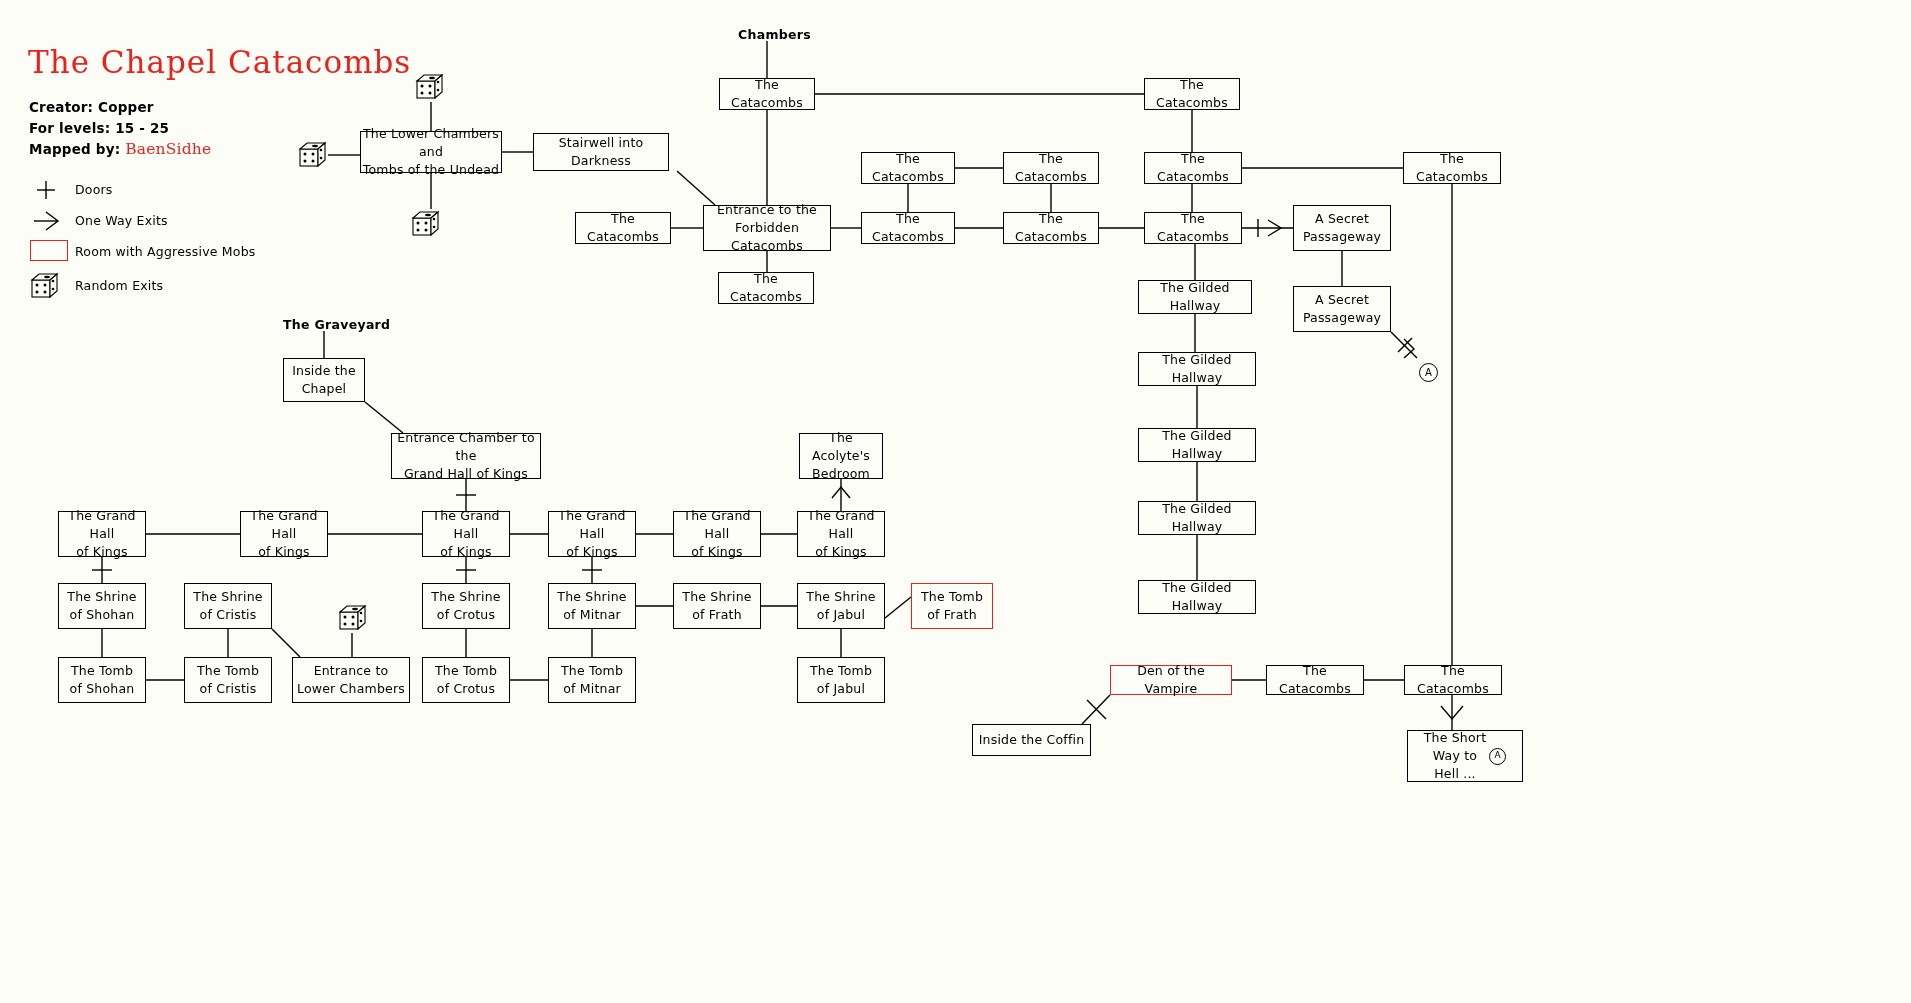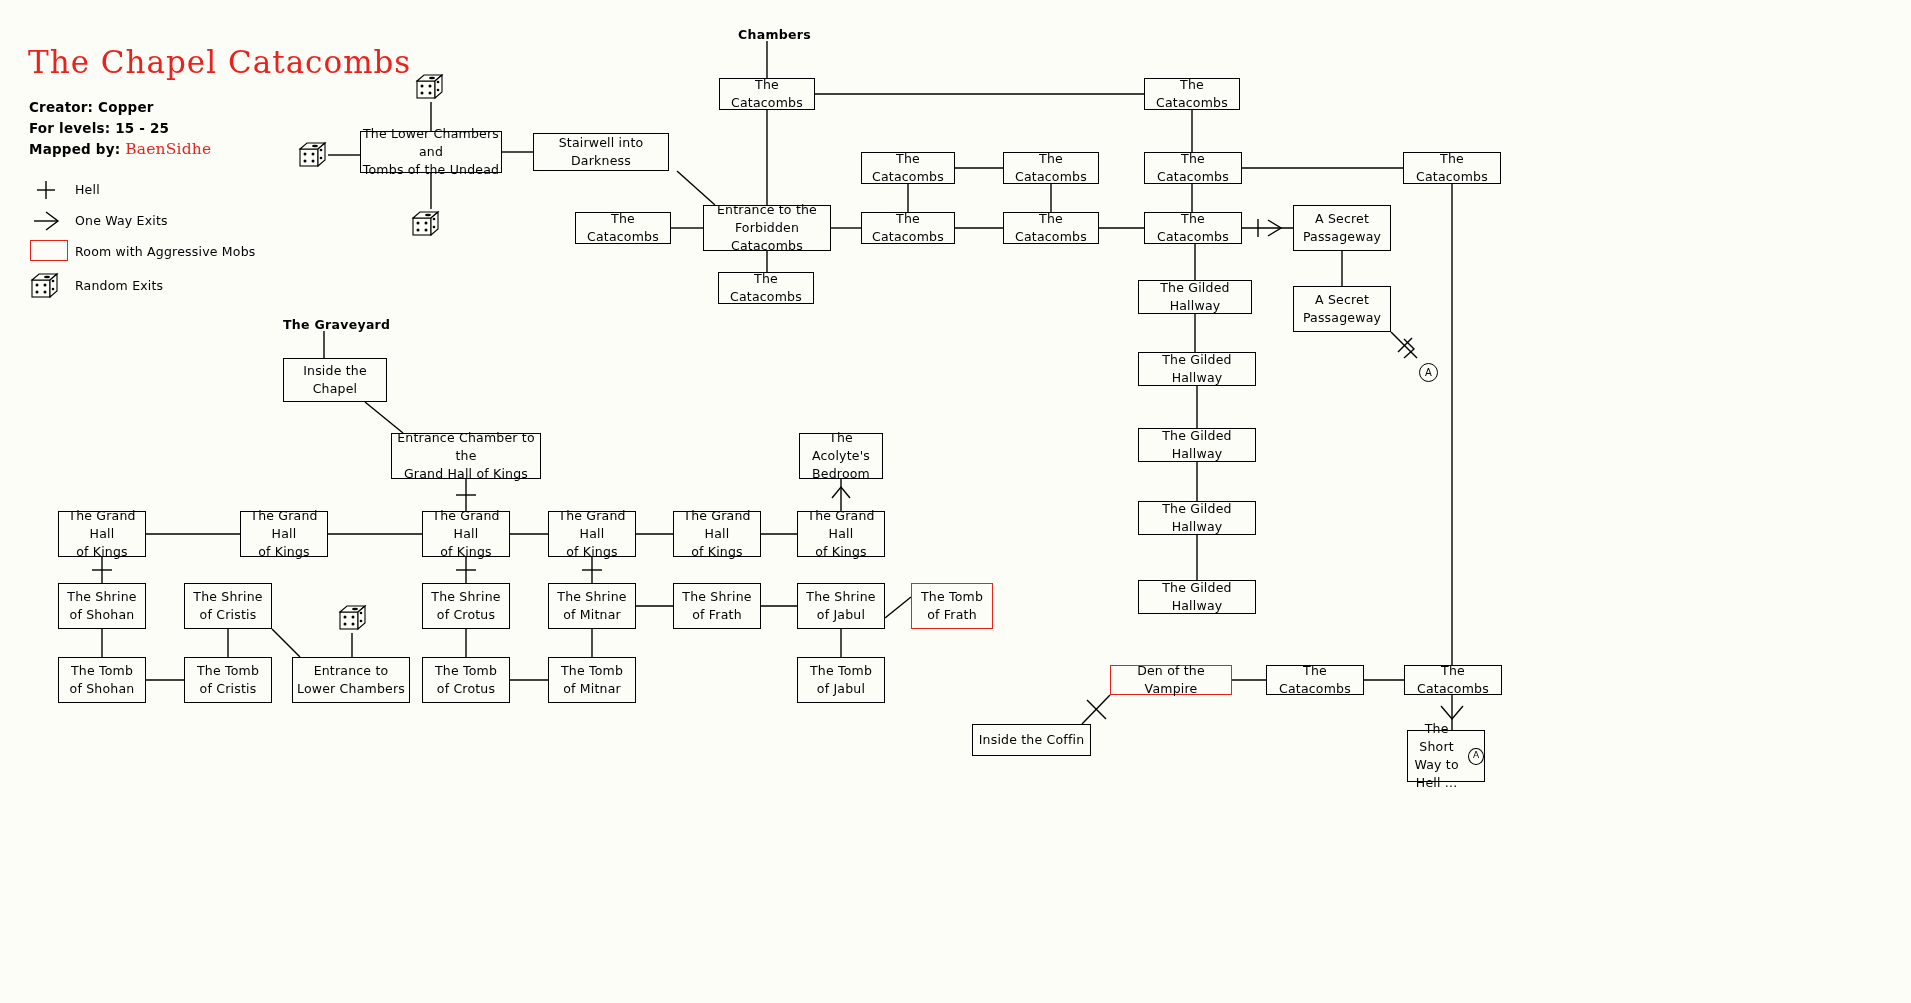--- a/index.html
+++ b/index.html
@@ -277,21 +277,21 @@
     <span class="red">BaenSidhe</span>
   </div>
 
   <div class="legend-row" style="top:180px">
     <svg class="legend-glyph" viewBox="0 0 42 28">
       <g stroke="#000" stroke-width="1.4" fill="none">
         <line x1="18" y1="5" x2="18" y2="23"></line>
         <line x1="9" y1="14" x2="27" y2="14"></line>
       </g>
     </svg>
-    <span class="legend-text">Hell</span>
+    <span class="legend-text">Doors</span>
   </div>
 
   <div class="legend-row" style="top:211px">
     <svg class="legend-glyph" viewBox="0 0 42 28">
       <g stroke="#000" stroke-width="1.4" fill="none">
         <line x1="6" y1="14" x2="30" y2="14"></line>
         <path d="M 18 5 L 30 14 L 18 23"></path>
       </g>
     </svg>
     <span class="legend-text">One Way Exits</span>
@@ -413,21 +413,21 @@
   <div class="node" style="left:718px;top:272px;width:96px;height:32px">The Catacombs</div>
   <div class="node" style="left:1293px;top:205px;width:98px;height:46px">A Secret
 Passageway</div>
   <div class="node" style="left:1293px;top:286px;width:98px;height:46px">A Secret
 Passageway</div>
   <div class="node" style="left:1138px;top:280px;width:114px;height:34px">The Gilded Hallway</div>
   <div class="node" style="left:1138px;top:352px;width:118px;height:34px">The Gilded Hallway</div>
   <div class="node" style="left:1138px;top:428px;width:118px;height:34px">The Gilded Hallway</div>
   <div class="node" style="left:1138px;top:501px;width:118px;height:34px">The Gilded Hallway</div>
   <div class="node" style="left:1138px;top:580px;width:118px;height:34px">The Gilded Hallway</div>
-  <div class="node" style="left:283px;top:358px;width:104px;height:44px">Inside the
+  <div class="node" style="left:283px;top:358px;width:82px;height:44px">Inside the
 Chapel</div>
   <div class="node" style="left:391px;top:433px;width:150px;height:46px">Entrance Chamber to the
 Grand Hall of Kings</div>
   <div class="node" style="left:799px;top:433px;width:84px;height:46px">The Acolyte's
 Bedroom</div>
   <div class="node" style="left:58px;top:511px;width:88px;height:46px">The Grand Hall
 of Kings</div>
   <div class="node" style="left:240px;top:511px;width:88px;height:46px">The Grand Hall
 of Kings</div>
   <div class="node" style="left:422px;top:511px;width:88px;height:46px">The Grand Hall
@@ -462,19 +462,19 @@
 of Crotus</div>
   <div class="node" style="left:548px;top:657px;width:88px;height:46px">The Tomb
 of Mitnar</div>
   <div class="node" style="left:797px;top:657px;width:88px;height:46px">The Tomb
 of Jabul</div>
   <div class="node mob" style="left:1110px;top:665px;width:122px;height:30px">Den of the Vampire</div>
   <div class="node" style="left:1266px;top:665px;width:98px;height:30px">The Catacombs</div>
   <div class="node" style="left:1404px;top:665px;width:98px;height:30px">The Catacombs</div>
   <div class="node" style="left:972px;top:724px;width:119px;height:32px">Inside the Coffin</div>
 
-  <div class="node" style="left:1407px;top:730px;width:78px;height:52px">
+  <div class="node" style="left:1407px;top:730px;width:116px;height:52px">
     <span>The Short
 Way to
 Hell ...</span><span class="inline-a">A</span>
   </div>
 
 </div>
 
 </body></html>

